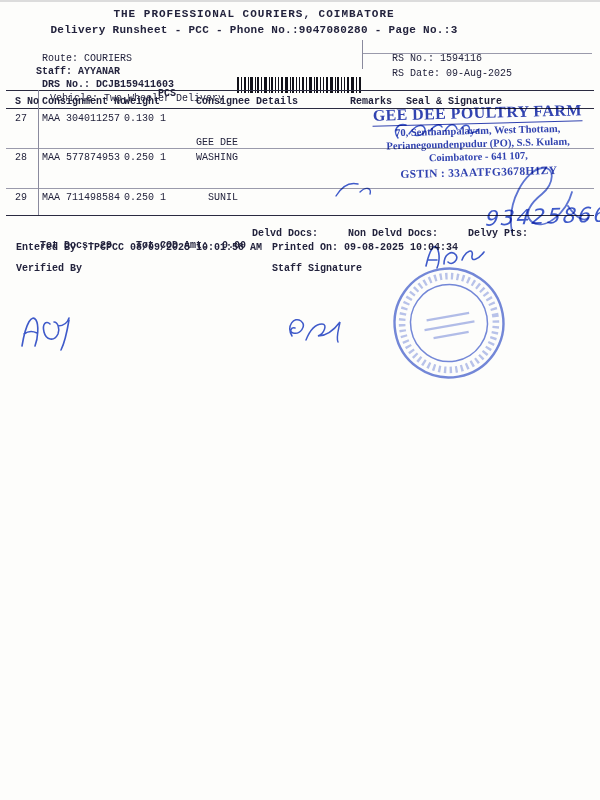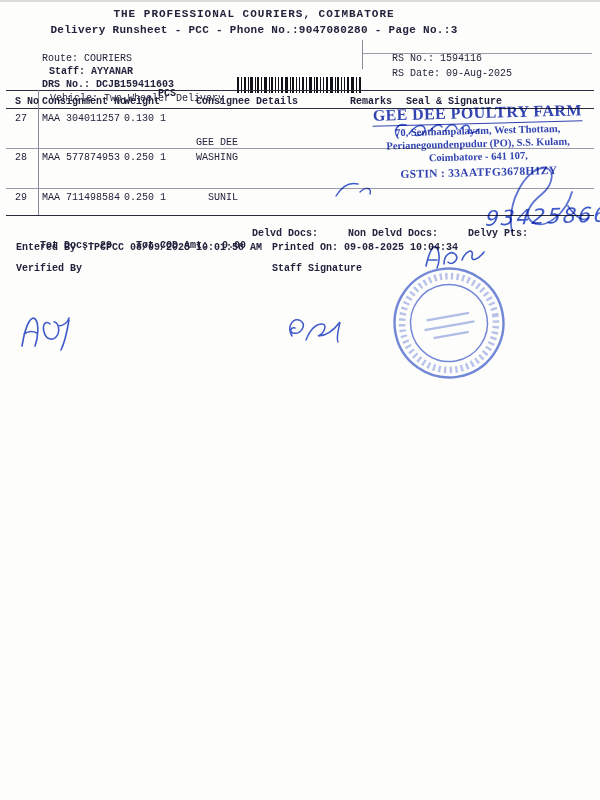--- a/index.html
+++ b/index.html
@@ -39,21 +39,21 @@
 <div class="page">
 
   <div class="scan-edge-top"></div>
 
   <div class="abs center b fs11" style="top:8px;letter-spacing:1px;">THE PROFESSIONAL COURIERS, COIMBATORE</div>
   <div class="abs center b fs11" style="top:24px;letter-spacing:.3px;">Delivery Runsheet - PCC - Phone No.:9047080280 - Page No.:3</div>
 
   <div class="abs fs10" style="left:18px;top:41px;">
     <span class="lbl">Route:</span><span>COURIERS</span>
   </div>
-  <div class="abs fs10 b" style="left:25px;top:54px;text-align:right;">
+  <div class="abs fs10 b" style="left:12px;top:54px;text-align:right;">
     <span class="lbl">Staff:</span><span>AYYANAR</span>
   </div>
   <div class="abs fs10 b" style="left:18px;top:67px;">
     <span class="lbl">DRS No.:</span><span>DCJB159411603</span>
   </div>
   <div class="abs fs10" style="left:26px;top:81px;">
     <span class="lbl">Vehicle:</span><span>Two Wheeler Delivery</span>
   </div>
 
   <div class="abs" style="left:237px;top:41px;">

